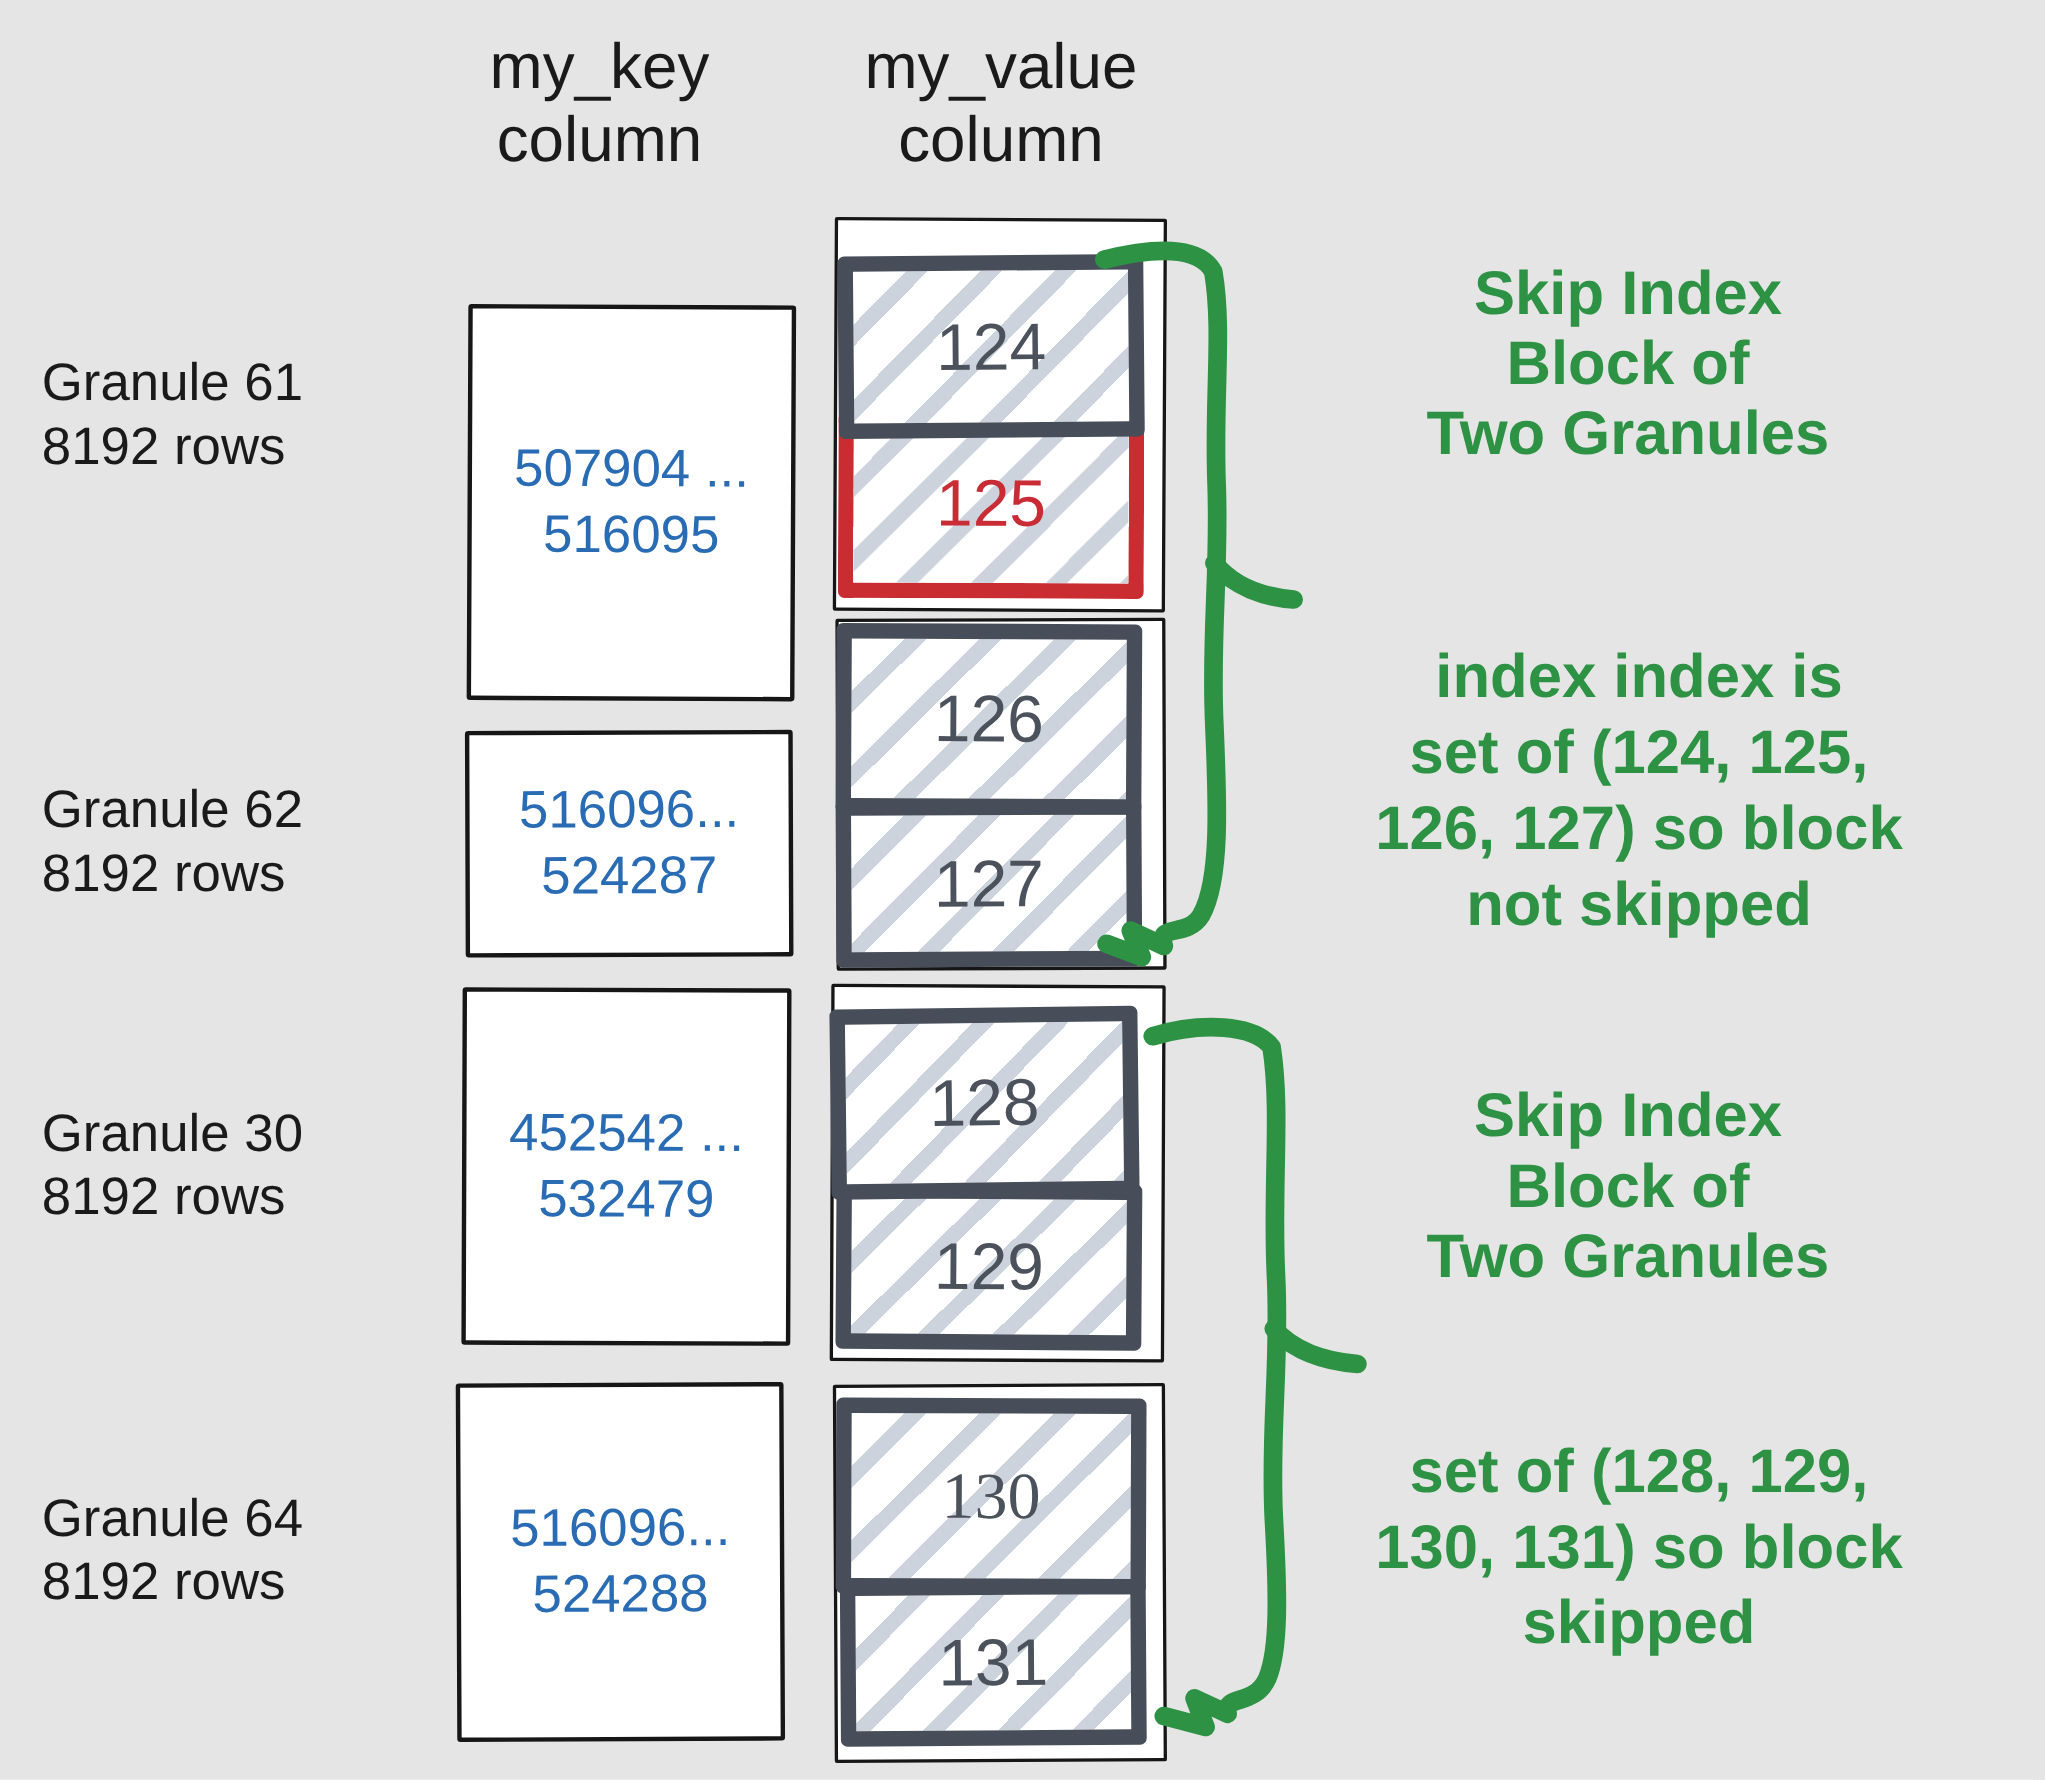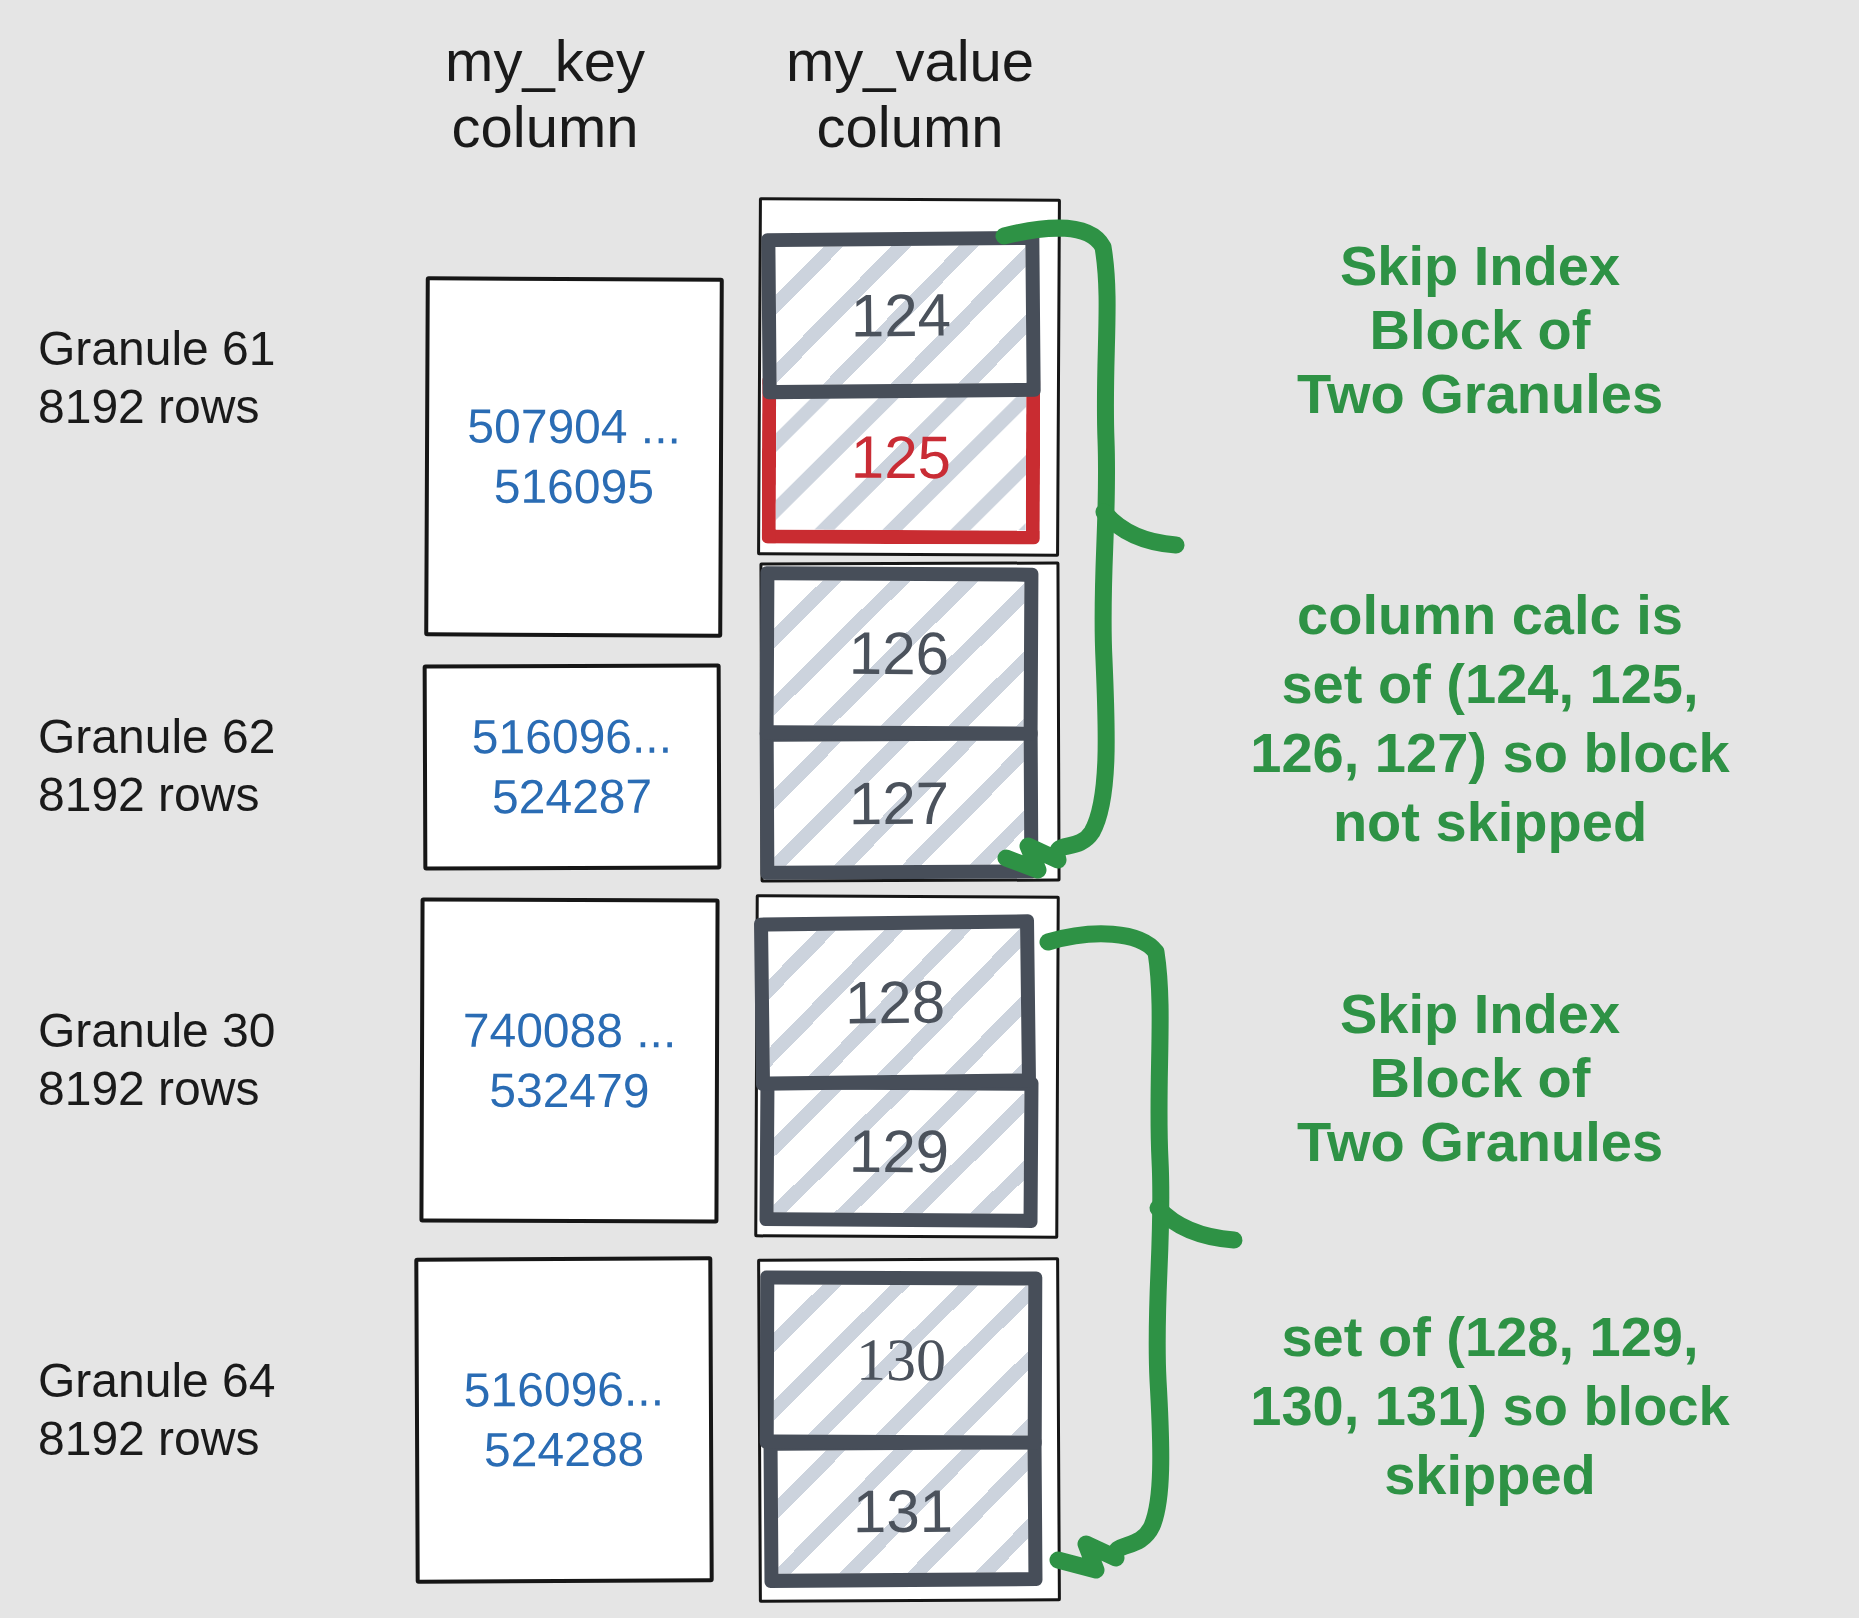--- a/index.html
+++ b/index.html
@@ -105,21 +105,21 @@
     </div>
   </div>
   <div class="kbox" id="kbox-1">
     <div class="krange">
       <div>516096...</div>
       <div>524287</div>
     </div>
   </div>
   <div class="kbox" id="kbox-2">
     <div class="krange">
-      <div>740088 ...</div>
+      <div>452542 ...</div>
       <div>532479</div>
     </div>
   </div>
   <div class="kbox" id="kbox-3">
     <div class="krange">
       <div>516096...</div>
       <div>524288</div>
     </div>
   </div>
 
@@ -159,21 +159,21 @@
     <path d="M 1048 942 C 1092 929 1140 931 1156 952 C 1165 1010 1156 1080 1160 1160 C 1164 1240 1154 1300 1158 1380 C 1162 1450 1163 1500 1152 1526 C 1140 1552 1112 1540 1116 1558 L 1086 1544 L 1096 1570 L 1058 1560"></path>
     <path d="M 1158 1208 C 1178 1230 1208 1238 1234 1240"></path>
   </svg>
 
   <div class="annot" id="annot-0">
     <div>Skip Index</div>
     <div>Block of</div>
     <div>Two Granules</div>
   </div>
   <div class="annot" id="annot-1">
-    <div>column calc is</div>
+    <div>index index is</div>
     <div>set of (124, 125,</div>
     <div>126, 127) so block</div>
     <div>not skipped</div>
   </div>
   <div class="annot" id="annot-2">
     <div>Skip Index</div>
     <div>Block of</div>
     <div>Two Granules</div>
   </div>
   <div class="annot" id="annot-3">

